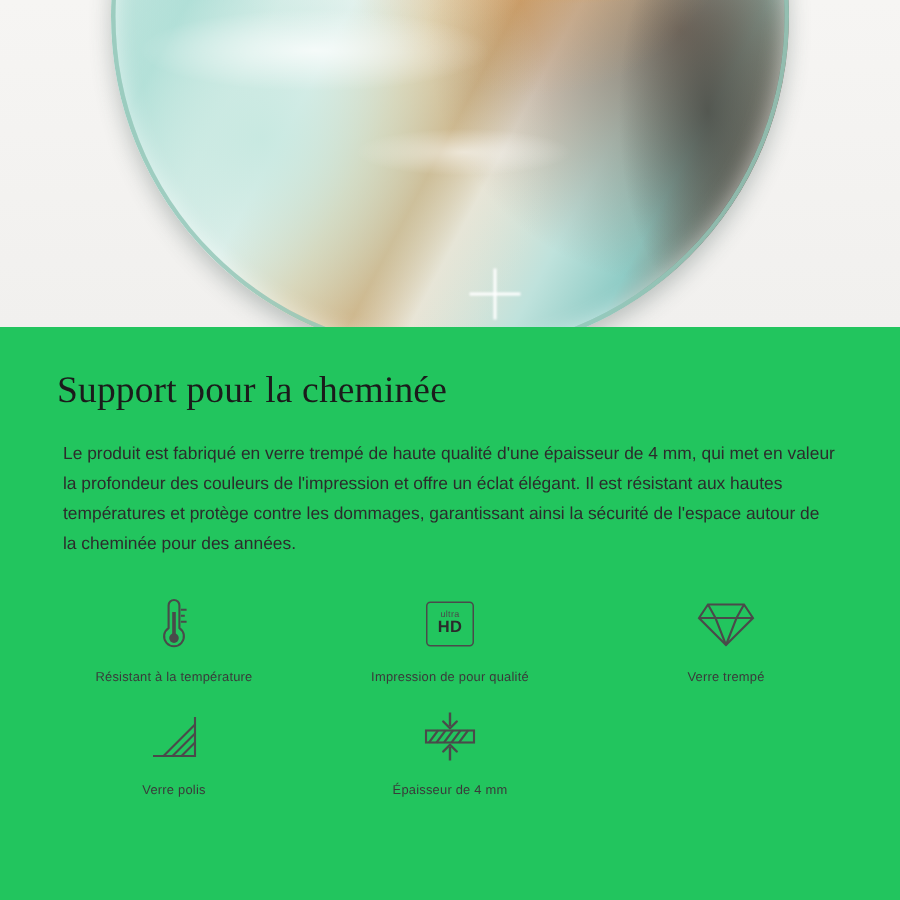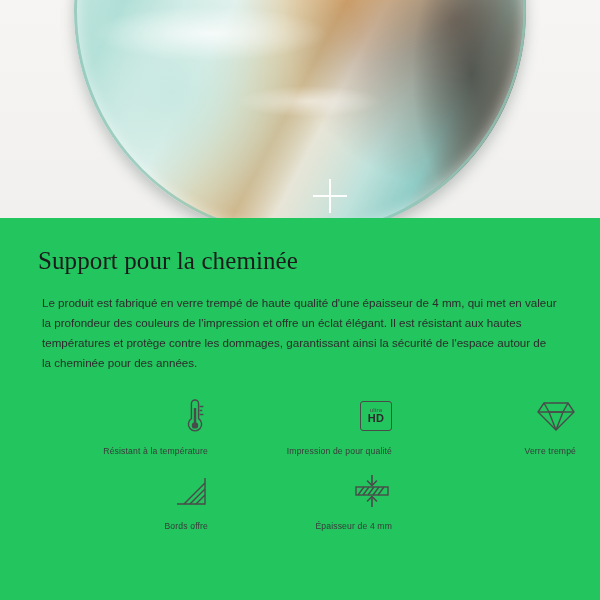--- a/index.html
+++ b/index.html
@@ -139,21 +139,21 @@
     margin-top: 22px;
     padding: 0 24px;
     display: grid;
     grid-template-columns: repeat(3, 1fr);
     grid-template-rows: repeat(2, auto);
     row-gap: 14px;
   }
   .feature {
     display: flex;
     flex-direction: column;
-    align-items: flex-end;
+    align-items: center;
     justify-content: flex-start;
   }
   .feature-icon {
     height: 42px;
     display: flex;
     align-items: center;
     justify-content: center;
     margin-bottom: 9px;
   }
   .feature-label {
@@ -249,21 +249,21 @@
 
     <div class="feature">
       <div class="feature-icon">
         <svg width="34" height="32" viewBox="0 0 34 32" fill="none" stroke="#4a4a4a" stroke-width="1.4">
           <path d="M3 29 H31 V3"></path>
           <path d="M10 29 L31 8"></path>
           <path d="M16 29 L31 14"></path>
           <path d="M22 29 L31 20"></path>
         </svg>
       </div>
-      <div class="feature-label">Bords offre</div>
+      <div class="feature-label">Verre polis</div>
     </div>
 
     <div class="feature">
       <div class="feature-icon">
         <svg width="40" height="36" viewBox="0 0 40 36" fill="none" stroke="#4a4a4a" stroke-width="1.4">
           <line x1="20" y1="2" x2="20" y2="11" stroke-width="1.6"></line>
           <path d="M15.5 8 L20 12.5 L24.5 8" stroke-width="1.6" stroke-linecap="round" stroke-linejoin="round"></path>
           <rect x="4" y="14" width="32" height="8"></rect>
           <line x1="6" y1="22" x2="12" y2="14"></line>
           <line x1="11" y1="22" x2="17" y2="14"></line>

